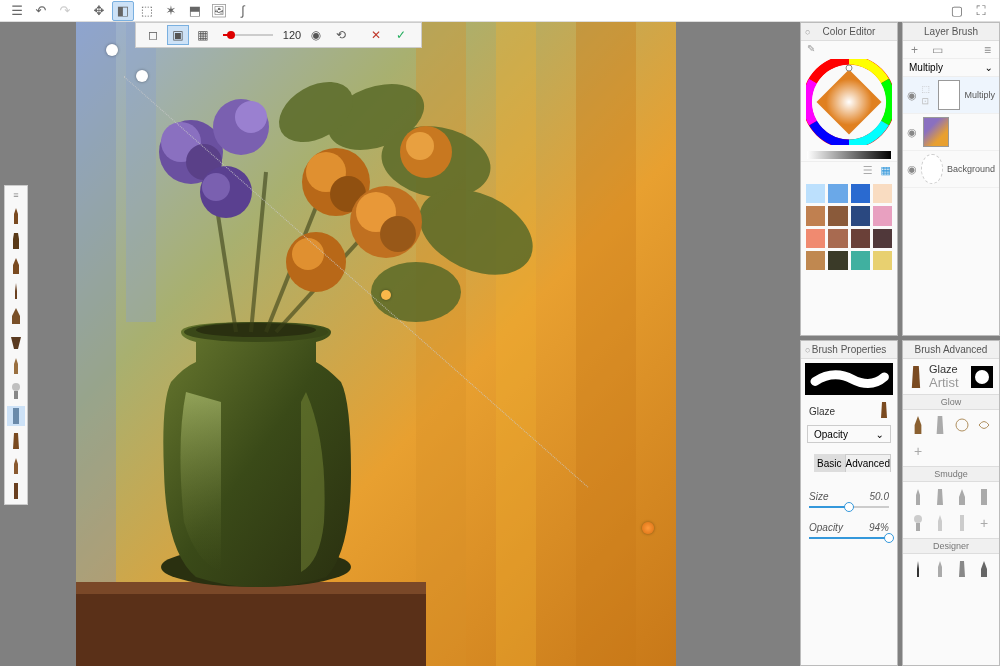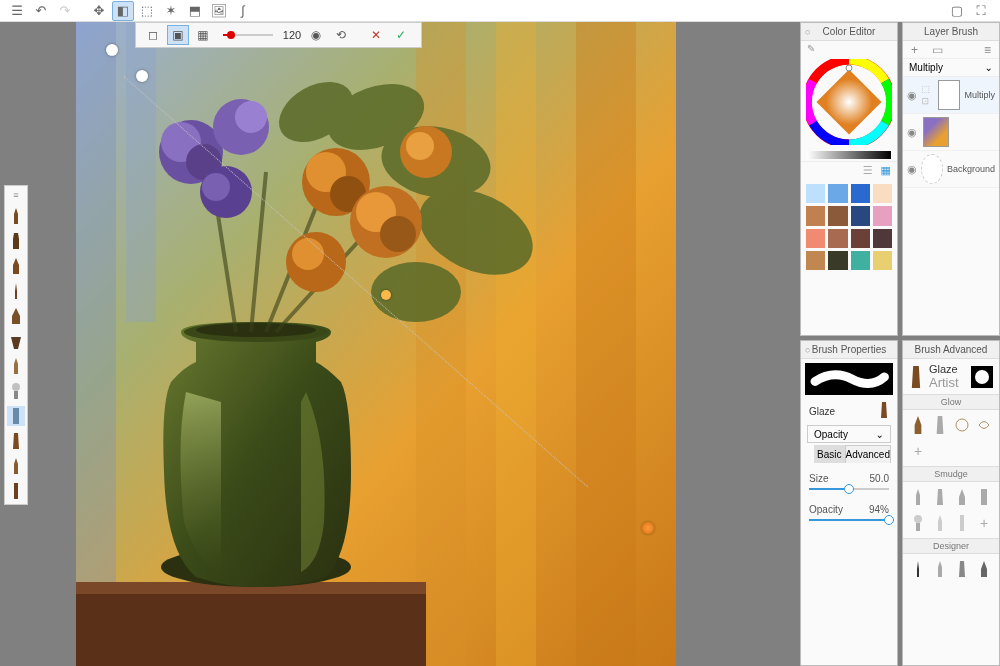--- a/index.html
+++ b/index.html
@@ -48,24 +48,24 @@
 .view-toggle span.active { color: #3498db; }
 .swatches { display: grid; grid-template-columns: repeat(4, 1fr); gap: 3px; padding: 5px; }
 .swatch { aspect-ratio: 1; cursor: pointer; }
 
 
 .brush-preview { height: 32px; margin: 4px; background: #000; display: flex; align-items: center; justify-content: center; }
 .brush-preview svg { width: 90%; height: 70%; }
 .prop-row { display: flex; align-items: center; justify-content: space-between; padding: 3px 8px; font-size: 10px; color: #555; }
 .prop-row .name { font-weight: 500; color: #333; }
 .dropdown { margin: 2px 6px; height: 18px; border: 1px solid #ccc; font-size: 10px; display: flex; align-items: center; padding: 0 6px; justify-content: space-between; cursor: pointer; }
-.tabs { display: flex; height: 18px; margin: 0 6px; font-size: 10px; padding-left: 7px; }
+.tabs { display: flex; height: 18px; margin: 9px 6px; font-size: 10px; padding-left: 7px; }
 .tabs .tab { flex: 1; display: flex; align-items: center; justify-content: center; background: #ddd; cursor: pointer; }
 .tabs .tab.active { background: #f0f0f0; border: 1px solid #ccc; border-bottom: none; }
-.slider-row { padding: 2px 8px; }
+.slider-row { padding: 2px 8px; font-style: italic; }
 .slider-row .lbl { display: flex; justify-content: space-between; font-size: 10px; color: #555; }
 .slider-row .track { height: 2px; background: #ccc; margin-top: 4px; position: relative; }
 .slider-row .track .fill { position: absolute; left: 0; top: 0; height: 100%; background: #3498db; }
 .slider-row .track .thumb { position: absolute; top: -4px; width: 10px; height: 10px; background: #fff; border: 1px solid #3498db; border-radius: 50%; transform: translateX(-50%); }
 
 
 .layer-header-icons { height: 18px; display: flex; align-items: center; gap: 14px; padding: 0 8px; font-size: 12px; color: #888; border-bottom: 1px solid #eee; }
 .layer-blend { height: 18px; display: flex; align-items: center; justify-content: space-between; padding: 0 6px; font-size: 10px; border-bottom: 1px solid #eee; cursor: pointer; }
 .layer-row { display: flex; align-items: center; padding: 3px 4px; gap: 4px; font-size: 9px; color: #555; border-bottom: 1px solid #f0f0f0; }
 .layer-row.active { background: #eef5fd; }

